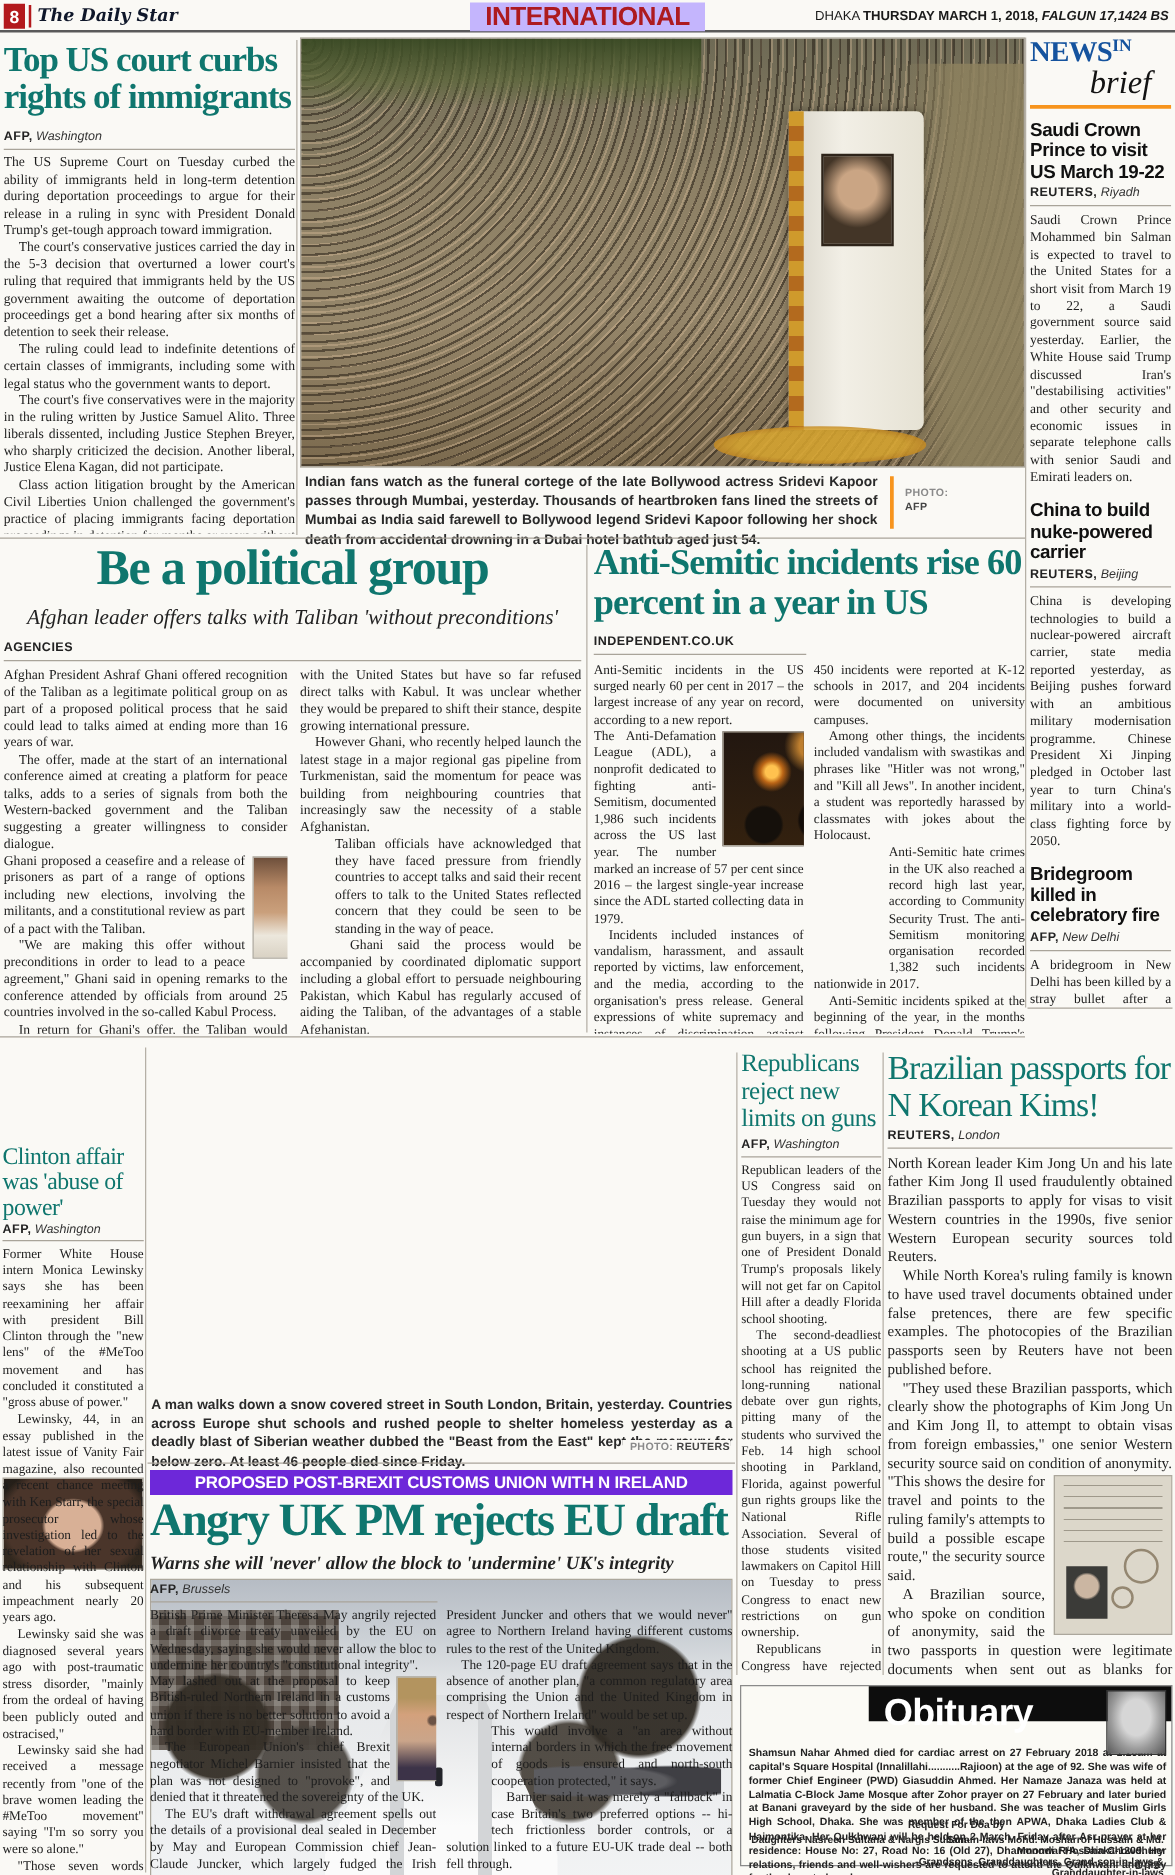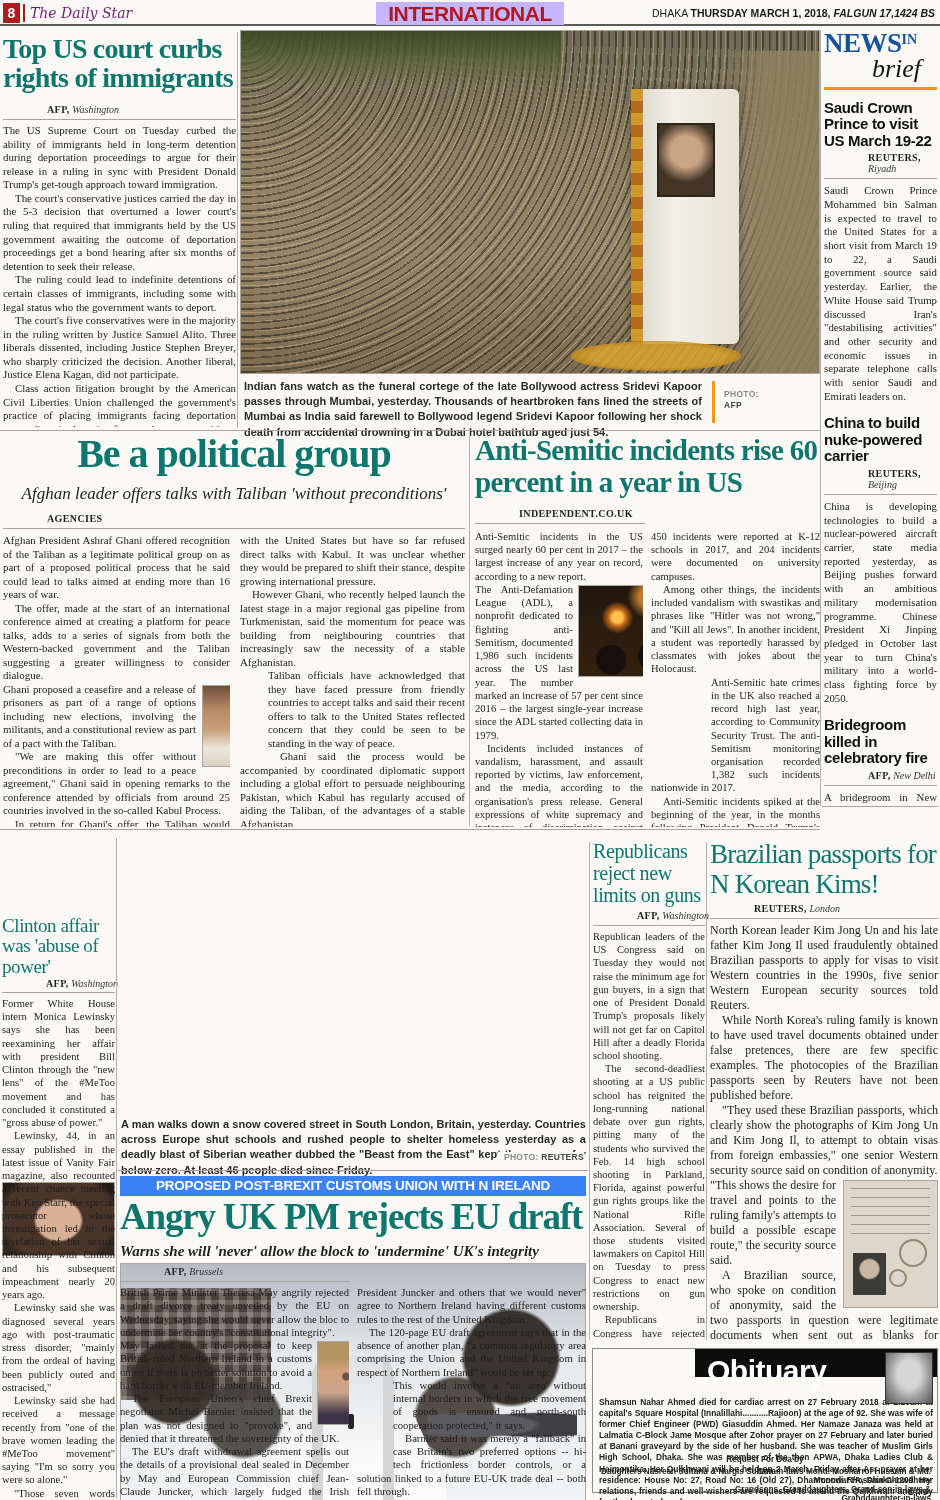--- a/index.html
+++ b/index.html
@@ -1,46 +1,46 @@
 <!DOCTYPE html>
 <html><head>
 <meta charset="utf-8">
 <style>
   html,body{margin:0;padding:0;background:#dedbd4;}
   #page{position:relative;width:940px;height:1500px;margin:0 auto;background:#faf9f5;
         font-family:"Liberation Serif",serif;color:#1c1c1c;overflow:hidden;}
   #page *{box-sizing:border-box;}
   .abs{position:absolute;}
   .hl{font-family:"Liberation Serif",serif;font-weight:700;color:#0f766e;}
-  .byl{font-size:10px;font-family:Liberation Serif, serif;color:#222;margin-left:44px;}
+  .byl{font-size:10px;font-family:Liberation Sans, sans-serif;color:#222;}
   .byl .ag{font-weight:700;letter-spacing:.4px;}
   .byl .pl{font-style:italic;color:#333;}
   .rule{background:#a9a49a;height:1px;position:absolute;}
   .vr{background:#b5b0a6;width:1px;position:absolute;}
   .bd{font-family:"Liberation Serif",serif;color:#1d1d1d;overflow:hidden;}
   .bd p{margin:0;text-align:justify;}
   .bd p + p{text-indent:12px;}
   .sans{font-family:"Liberation Sans",sans-serif;}
   .cap{font-family:"Liberation Sans",sans-serif;font-weight:700;font-size:11px;line-height:1.38;color:#2a2a2a;text-align:justify;}
   .credit{font-family:"Liberation Sans",sans-serif;font-size:8.5px;color:#8a8a8a;font-weight:700;line-height:1.35;letter-spacing:.3px;}
   .credit .cag{color:#444;}
   .bh{font-family:"Liberation Sans",sans-serif;font-weight:700;font-size:15px;line-height:1.1;letter-spacing:-.3px;color:#101010;}
   .ph{position:relative;overflow:hidden;border:1px solid #aca79c;background:#c8c4ba;}
   .wrapspacer{visibility:hidden;}
   
-  .masthead{font-family:"DejaVu Serif",serif;font-weight:400;font-style:italic;font-size:14px;color:#701a75;}
+  .masthead{font-family:"DejaVu Serif",serif;font-weight:700;font-style:italic;font-size:14px;color:#0f172a;}
   .section-title{font-family:"Liberation Sans",sans-serif;font-weight:700;font-size:21px;letter-spacing:-.5px;color:#ad1a1f;background:#c4b5fd;padding:0 12px;}
   .dateline{font-family:"Liberation Sans",sans-serif;font-size:10.5px;color:#1a1a1a;}
   .dateline .dl-b{font-weight:700;}
   .dateline .dl-i{font-weight:700;font-style:italic;}
   
-  .brand-news{font-family:"Liberation Serif",serif;font-weight:700;font-size:27px;letter-spacing:-.5px;color:#15539e;line-height:1;}
+  .brand-news{font-family:"Liberation Serif",serif;font-weight:700;font-size:23px;letter-spacing:-.5px;color:#15539e;line-height:1;}
   .brand-in{font-family:"Liberation Serif",serif;font-weight:700;font-size:14px;color:#15539e;vertical-align:8px;}
   .brand-brief{font-family:"Liberation Serif",serif;font-style:italic;font-size:26px;color:#131313;line-height:.95;text-align:right;padding-right:16px;}
-  .banner{background:#3b82f6;color:#fff;font-family:"Liberation Sans",sans-serif;font-weight:700;font-size:13.5px;text-align:center;line-height:20px;letter-spacing:-.2px;}
+  .banner{background:#6d28d9;color:#fff;font-family:"Liberation Sans",sans-serif;font-weight:700;font-size:13.5px;text-align:center;line-height:20px;letter-spacing:-.2px;}
   
   .ph-cortege{background-image:
     repeating-radial-gradient(circle at 3px 4px, rgba(30,22,14,.5) 0 1.7px, transparent 1.7px 7px),
     repeating-radial-gradient(circle at 7px 2px, rgba(226,196,160,.35) 0 1.4px, transparent 1.4px 9px),
     linear-gradient(180deg,#6e6a55 0%,#8d8065 35%,#95866a 65%,#7b6a4e 100%);}
   .trees-top{background:linear-gradient(180deg,rgba(58,74,36,.95),rgba(90,102,56,.7) 60%,rgba(90,102,56,0));}
   .truck{background:linear-gradient(90deg,#d8d4c8,#f2efe6 40%,#e6e2d4);border-radius:6px;box-shadow:0 0 8px rgba(0,0,0,.35);}
   .garland{background:repeating-linear-gradient(180deg,#cf9a2c 0 12px,#b36a1e 12px 24px);}
   .portrait{background:radial-gradient(circle at 50% 38%, #caa584 0 30%, #433527 60%);border:2px solid #2e241a;}
   .police{background:linear-gradient(90deg,rgba(141,129,94,0),rgba(141,129,94,.85) 45%);}

